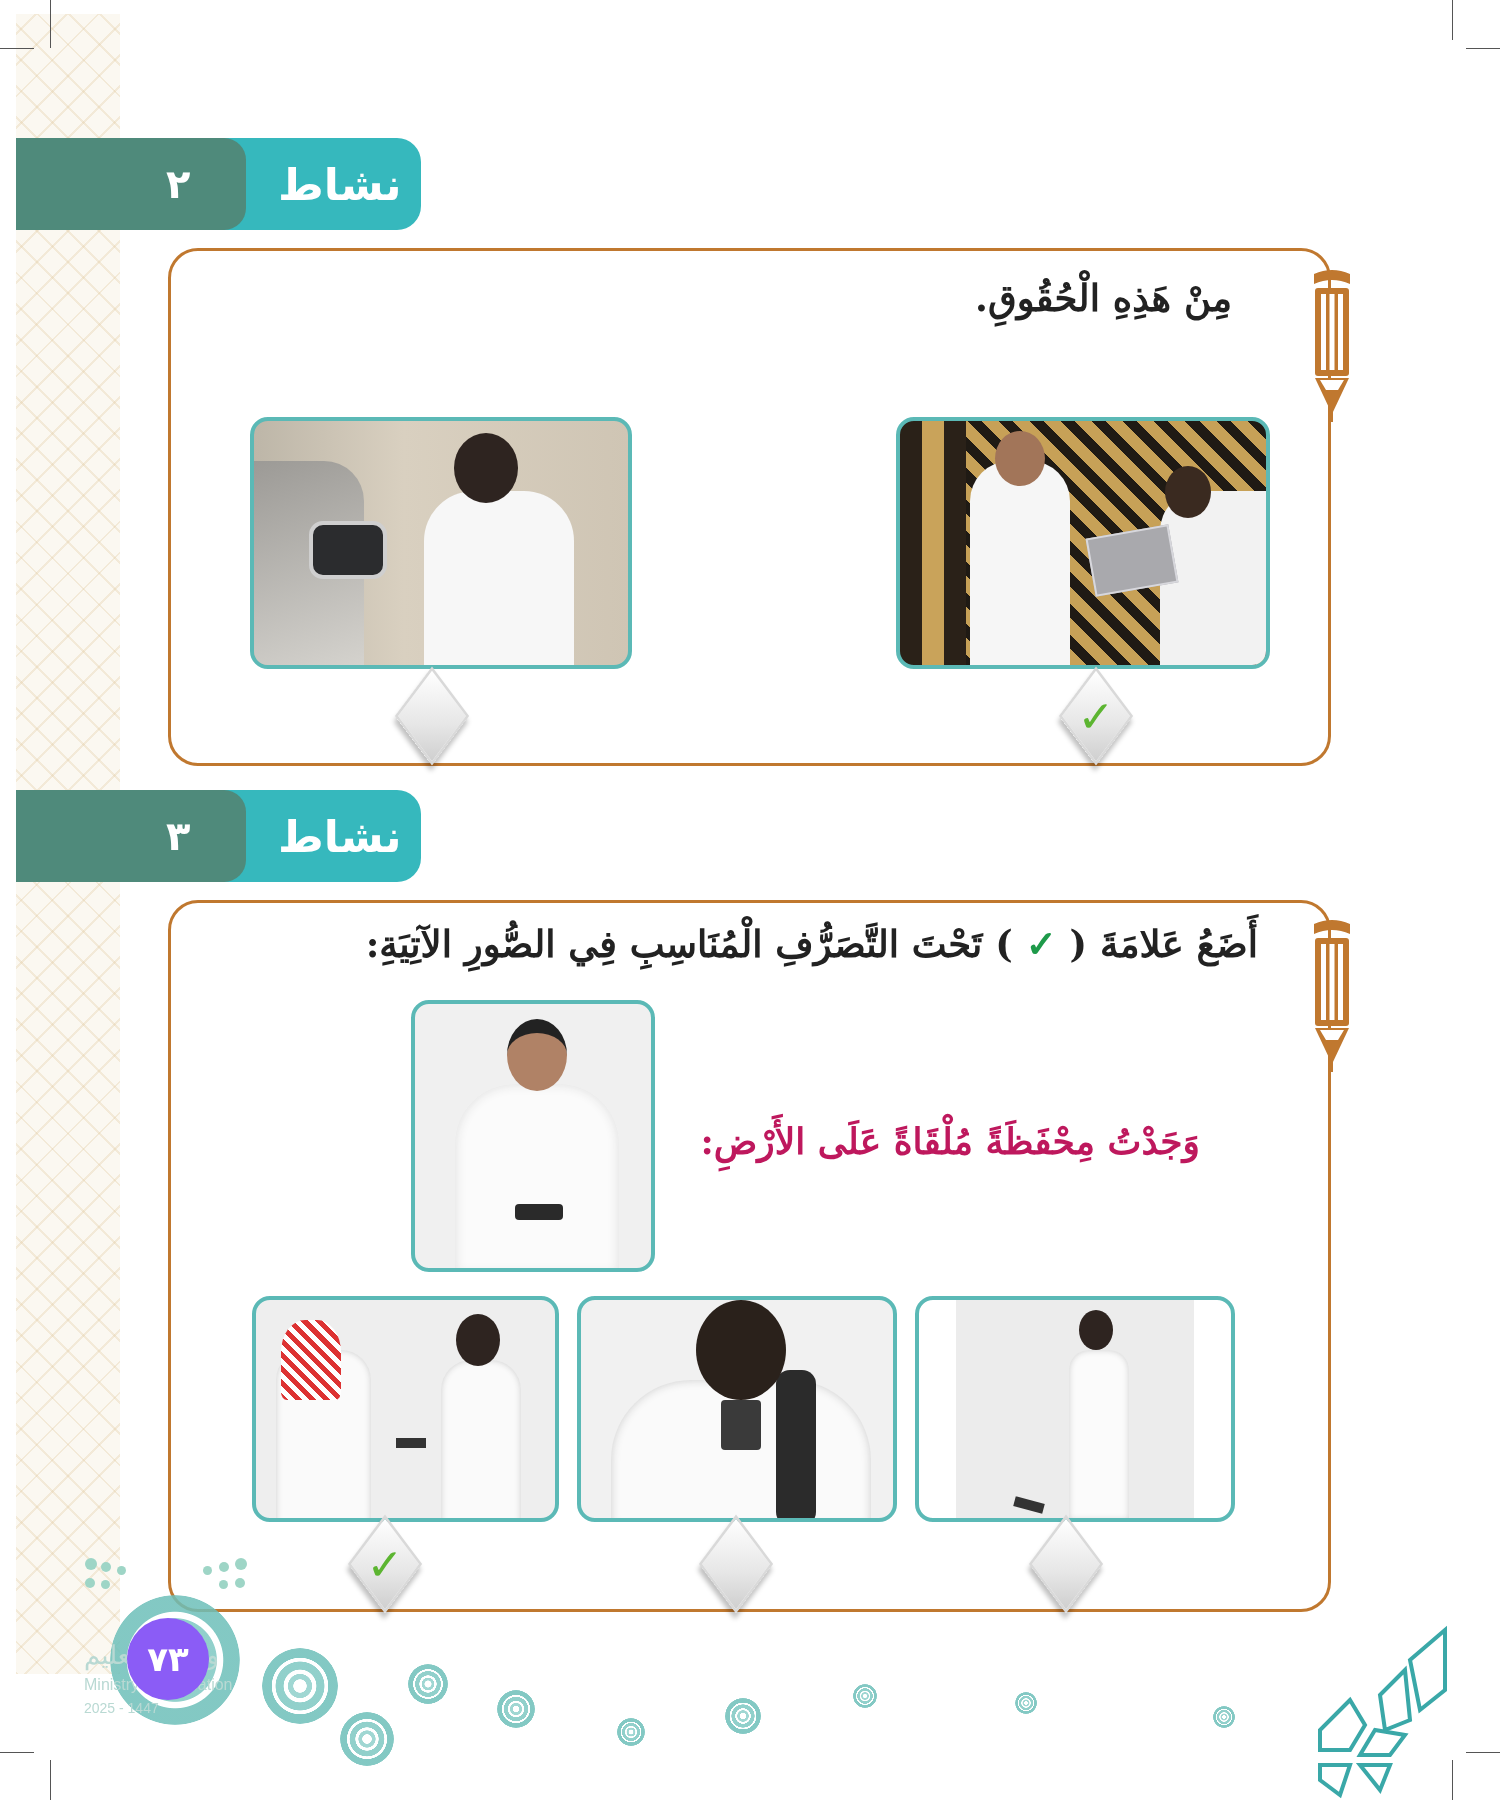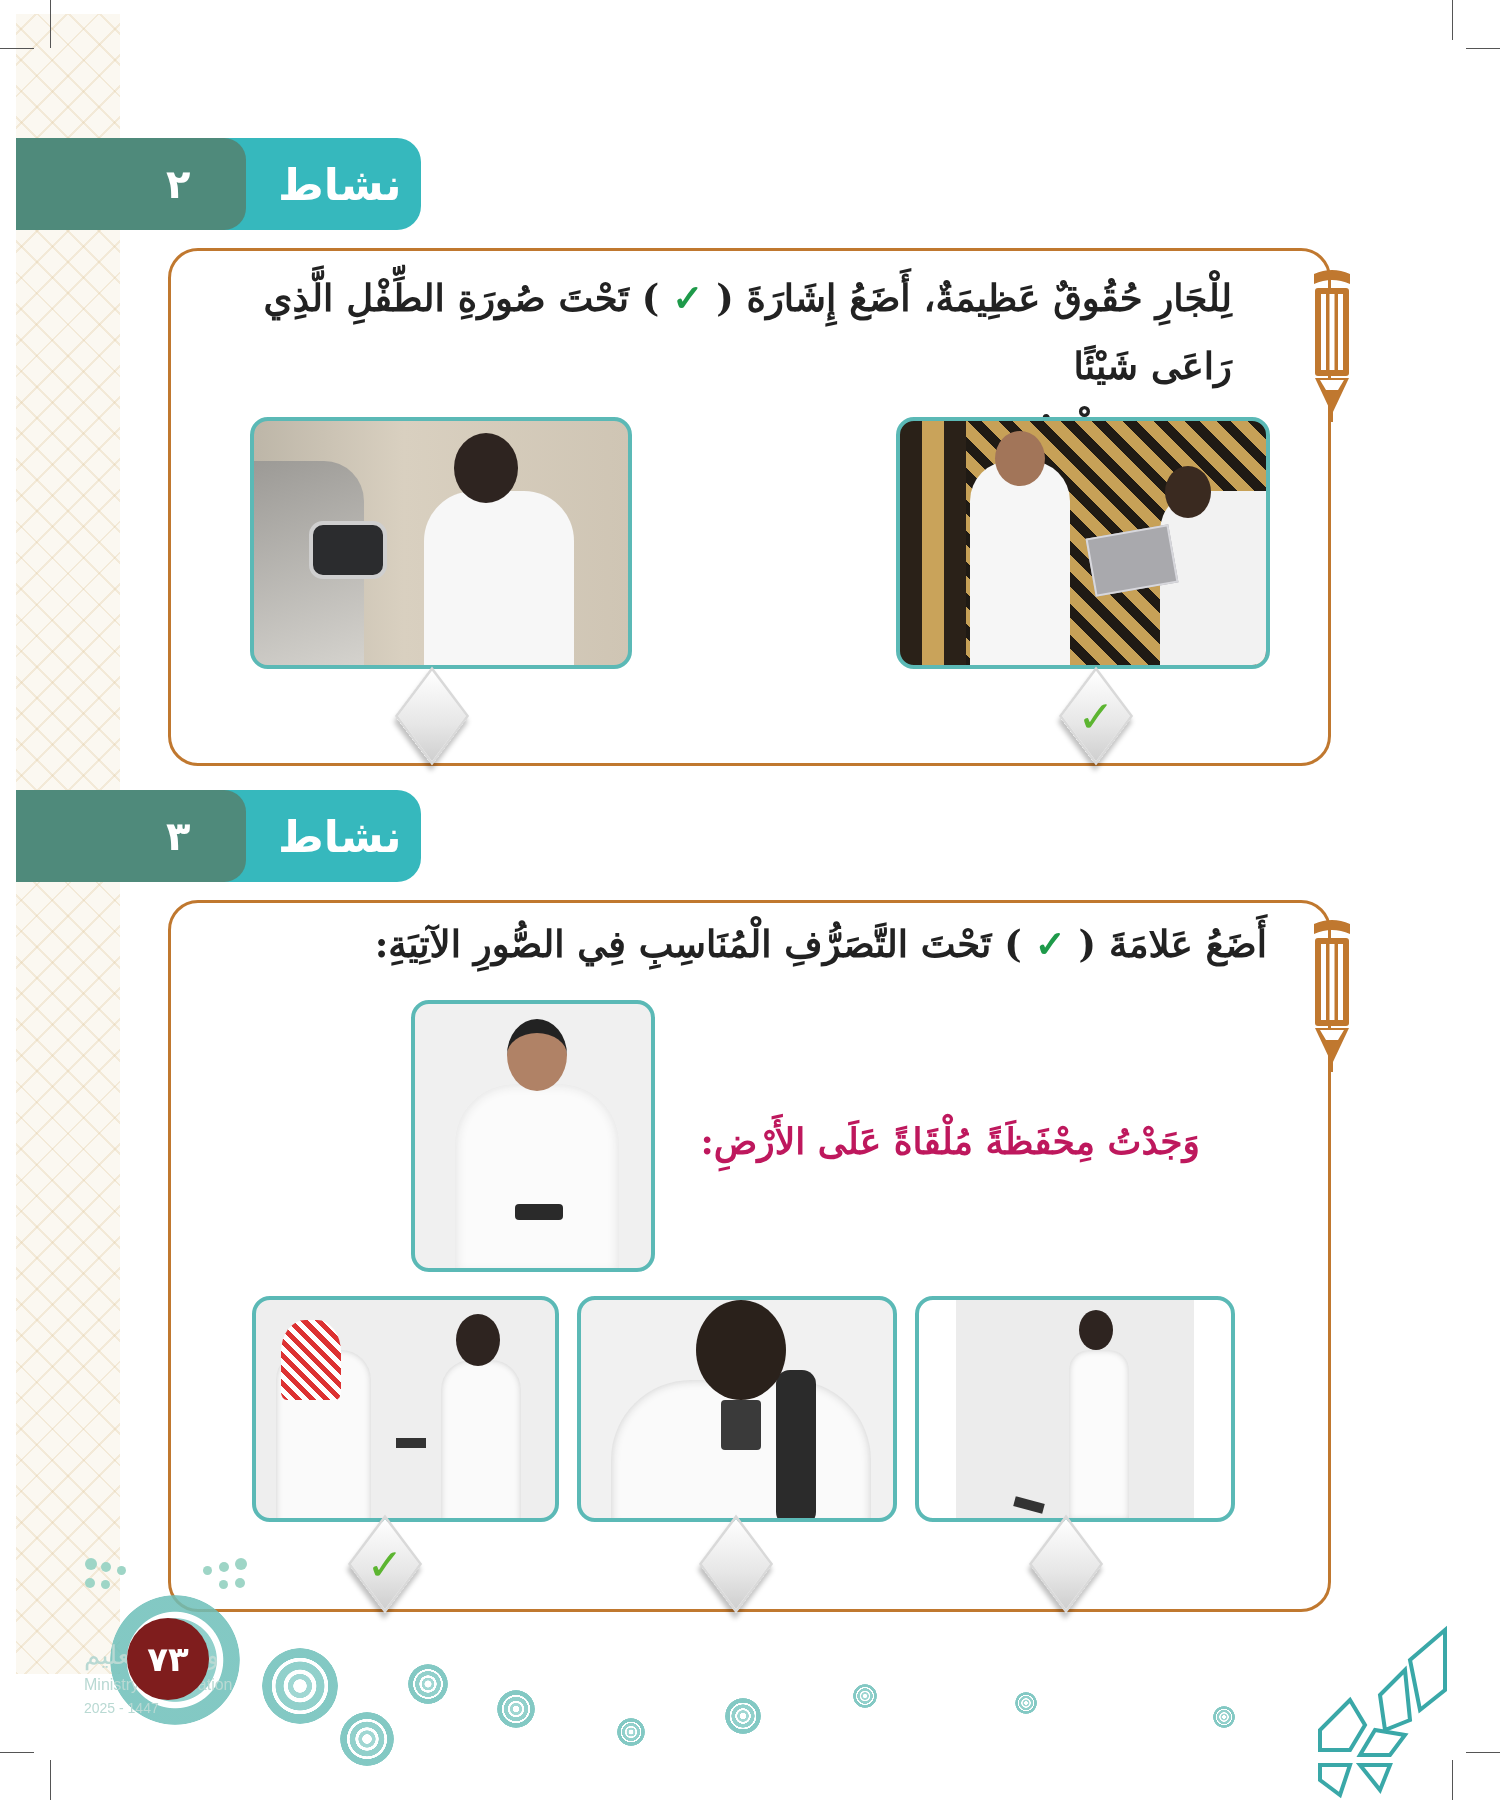--- a/index.html
+++ b/index.html
@@ -17,21 +17,21 @@
   .banner .num{position:absolute;left:150px;top:0;height:100%;display:flex;align-items:center;color:#fff;font-size:40px;font-weight:bold;z-index:3;}
   .banner .word{position:absolute;left:262px;top:0;height:100%;display:flex;align-items:center;color:#fff;font-size:44px;font-weight:bold;z-index:3;}
   .box{left:168px;width:1163px;border:3px solid #c0782f;border-radius:30px;background:#fff;box-sizing:border-box;}
   .instr{direction:rtl;text-align:right;color:#222;font-family:"DejaVu Serif",serif;font-weight:bold;font-size:37px;line-height:68px;}
   .check-inline{color:#1e9a4a;font-weight:bold;}
   .photo{border:4px solid #5bb9b6;border-radius:18px;overflow:hidden;box-sizing:border-box;}
   .diamond-wrap{width:90px;height:90px;display:flex;align-items:center;justify-content:center;}
   .dm{width:64px;height:64px;background:linear-gradient(135deg,#ffffff 0%,#e6e6e6 60%,#cfcfcf 100%);border:3px solid #d9d9d9;box-shadow:3px 5px 6px rgba(0,0,0,0.25);transform:scaleX(0.75) rotate(45deg);}
   .tick{position:absolute;left:0;top:0;width:100%;height:100%;display:flex;align-items:center;justify-content:center;color:#5cb531;font-size:44px;font-weight:bold;}
   .blue-text{direction:rtl;color:#be185d;font-family:"DejaVu Serif",serif;font-weight:bold;font-size:36px;}
-  .page-circle{width:82px;height:82px;border-radius:50%;background:#7f1d1d;color:#fff;display:flex;align-items:center;justify-content:center;font-size:34px;font-weight:bold;}
+  .page-circle{width:82px;height:82px;border-radius:50%;background:#8b5cf6;color:#fff;display:flex;align-items:center;justify-content:center;font-size:34px;font-weight:bold;}
   .rosette{border-radius:50%;background:radial-gradient(circle,#ffffff 0 12%,#8fd0cb 13% 22%,#ffffff 23% 30%,#7ec8c2 31% 45%,#ffffff 46% 52%,#6dbfb9 53% 70%,transparent 71%);opacity:0.85;}
   .dot{border-radius:50%;background:#9ed5c6;}
   .ministry{color:#b9d9d3;font-family:"Liberation Sans",sans-serif;}
 </style>
 </head>
 <body>
 
 <div class="abs pattern-strip"></div>
 
 <div class="abs crop-mark" style="left:50px;top:0;width:1px;height:48px;"></div>
@@ -60,25 +60,20 @@
     <rect x="9" y="32" width="5" height="76" fill="#fff"></rect>
     <rect x="17.5" y="32" width="5" height="76" fill="#fff"></rect>
     <rect x="26" y="32" width="5" height="76" fill="#fff"></rect>
     <path d="M3 116 L37 116 L20 152 Z" fill="#c0782f"></path>
     <path d="M8 118 L32 118 L26 128 L14 128 Z" fill="#fff"></path>
     <rect x="19" y="150" width="2" height="10" fill="#c0782f"></rect>
   </svg>
 </div>
 
 <div class="abs instr" style="left:190px;top:264px;width:1042px;">
-  <div>
-    <span>لِلْجَارِ حُقُوقٌ عَظِيمَةٌ، أَضَعُ إِشَارَةَ (</span>
-    <span class="check-inline">✓</span>
-    <span>) تَحْتَ صُورَةِ الطِّفْلِ الَّذِي رَاعَى شَيْئًا</span>
-  </div>
   <div>مِنْ هَذِهِ الْحُقُوقِ.</div>
 </div>
 
 <div class="abs photo" style="left:896px;top:417px;width:374px;height:252px;background:
   linear-gradient(90deg,#2a2118 0 6%,#c9a35a 6% 12%,#2a2118 12% 18%,transparent 18%),
   repeating-linear-gradient(45deg,#1f1a14 0 10px,#c7a157 10px 22px);">
   <div class="abs" style="left:70px;top:40px;width:100px;height:210px;background:#f6f6f6;border-radius:40px 40px 0 0;"></div>
   <div class="abs" style="left:95px;top:10px;width:50px;height:55px;background:#a27559;border-radius:50%;"></div>
   <div class="abs" style="left:260px;top:70px;width:110px;height:180px;background:#f2f2f2;border-radius:40px 0 0 0;"></div>
   <div class="abs" style="left:265px;top:45px;width:46px;height:52px;background:#3a2a20;border-radius:50%;"></div>
@@ -118,21 +113,21 @@
     <rect x="3" y="26" width="34" height="88" rx="3" fill="#c0782f"></rect>
     <rect x="9" y="32" width="5" height="76" fill="#fff"></rect>
     <rect x="17.5" y="32" width="5" height="76" fill="#fff"></rect>
     <rect x="26" y="32" width="5" height="76" fill="#fff"></rect>
     <path d="M3 116 L37 116 L20 152 Z" fill="#c0782f"></path>
     <path d="M8 118 L32 118 L26 128 L14 128 Z" fill="#fff"></path>
     <rect x="19" y="150" width="2" height="10" fill="#c0782f"></rect>
   </svg>
 </div>
 
-<div class="abs instr" style="left:301px;top:910px;width:966px;">
+<div class="abs instr" style="left:292px;top:910px;width:966px;">
   <span>أَضَعُ عَلامَةَ (</span>
   <span class="check-inline">✓</span>
   <span>) تَحْتَ التَّصَرُّفِ الْمُنَاسِبِ فِي الصُّورِ الآتِيَةِ:</span>
 </div>
 
 <div class="abs photo" style="left:411px;top:1000px;width:244px;height:272px;background:#f0f0f0;">
   <div class="abs" style="left:40px;top:80px;width:164px;height:190px;background:#fbfbfb;border-radius:60px 60px 0 0;box-shadow:inset 0 0 12px #ddd;"></div>
   <div class="abs" style="left:92px;top:15px;width:60px;height:72px;background:#b08266;border-radius:50%;border-top:14px solid #222;box-sizing:border-box;"></div>
   <div class="abs" style="left:100px;top:200px;width:48px;height:16px;background:#2a2a2a;border-radius:4px;"></div>
   <span class="abs" style="opacity:0">طفل يحمل محفظة</span>

